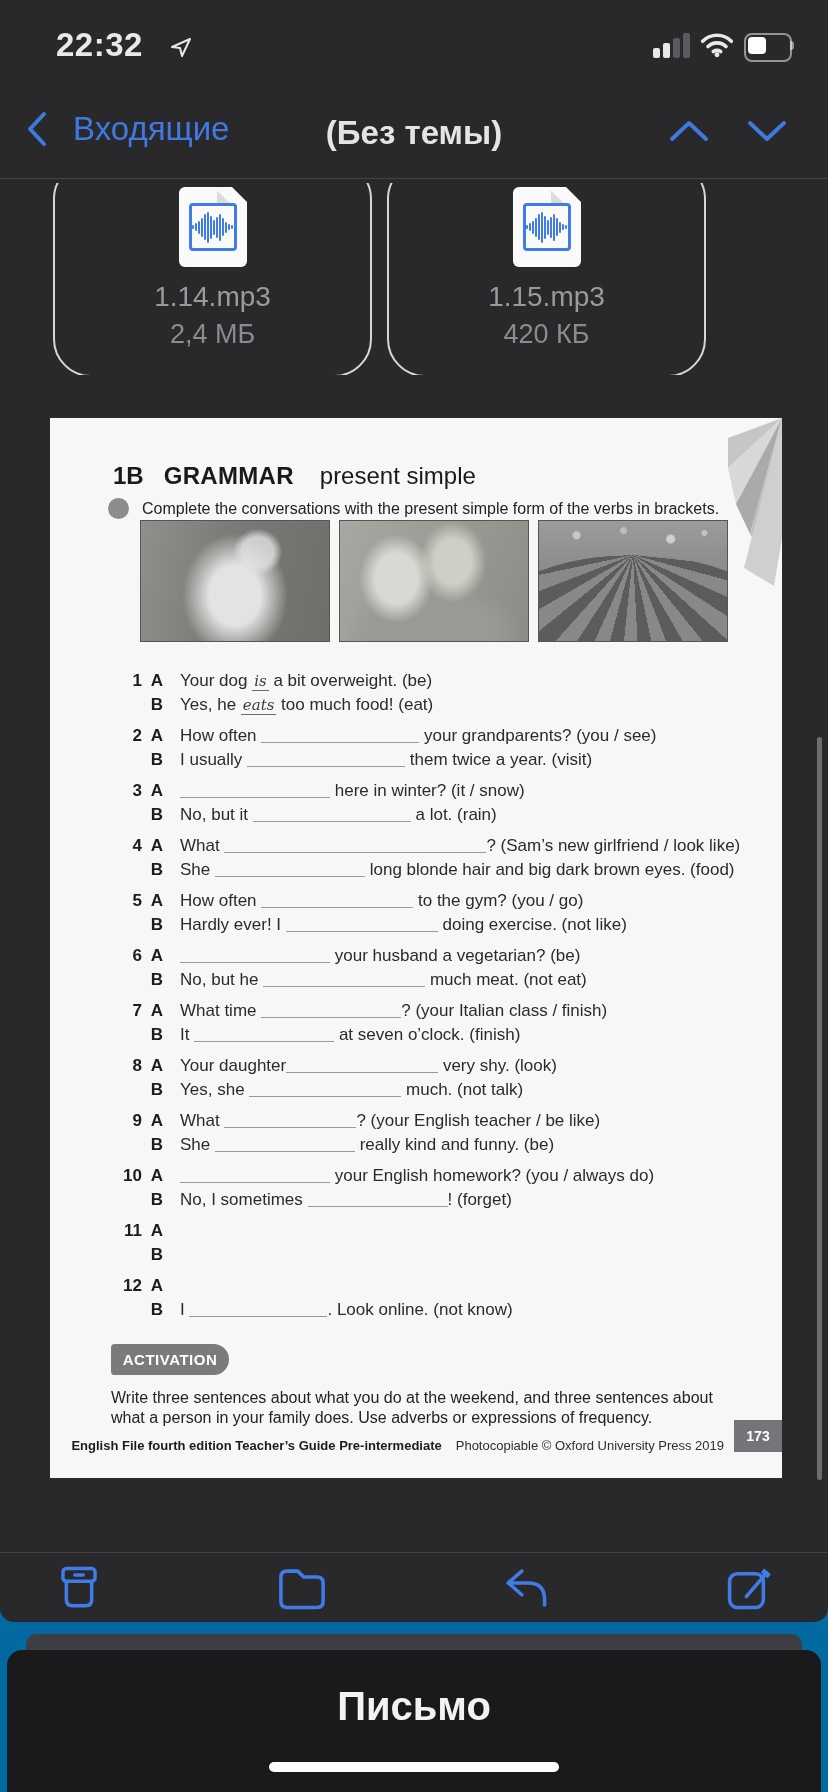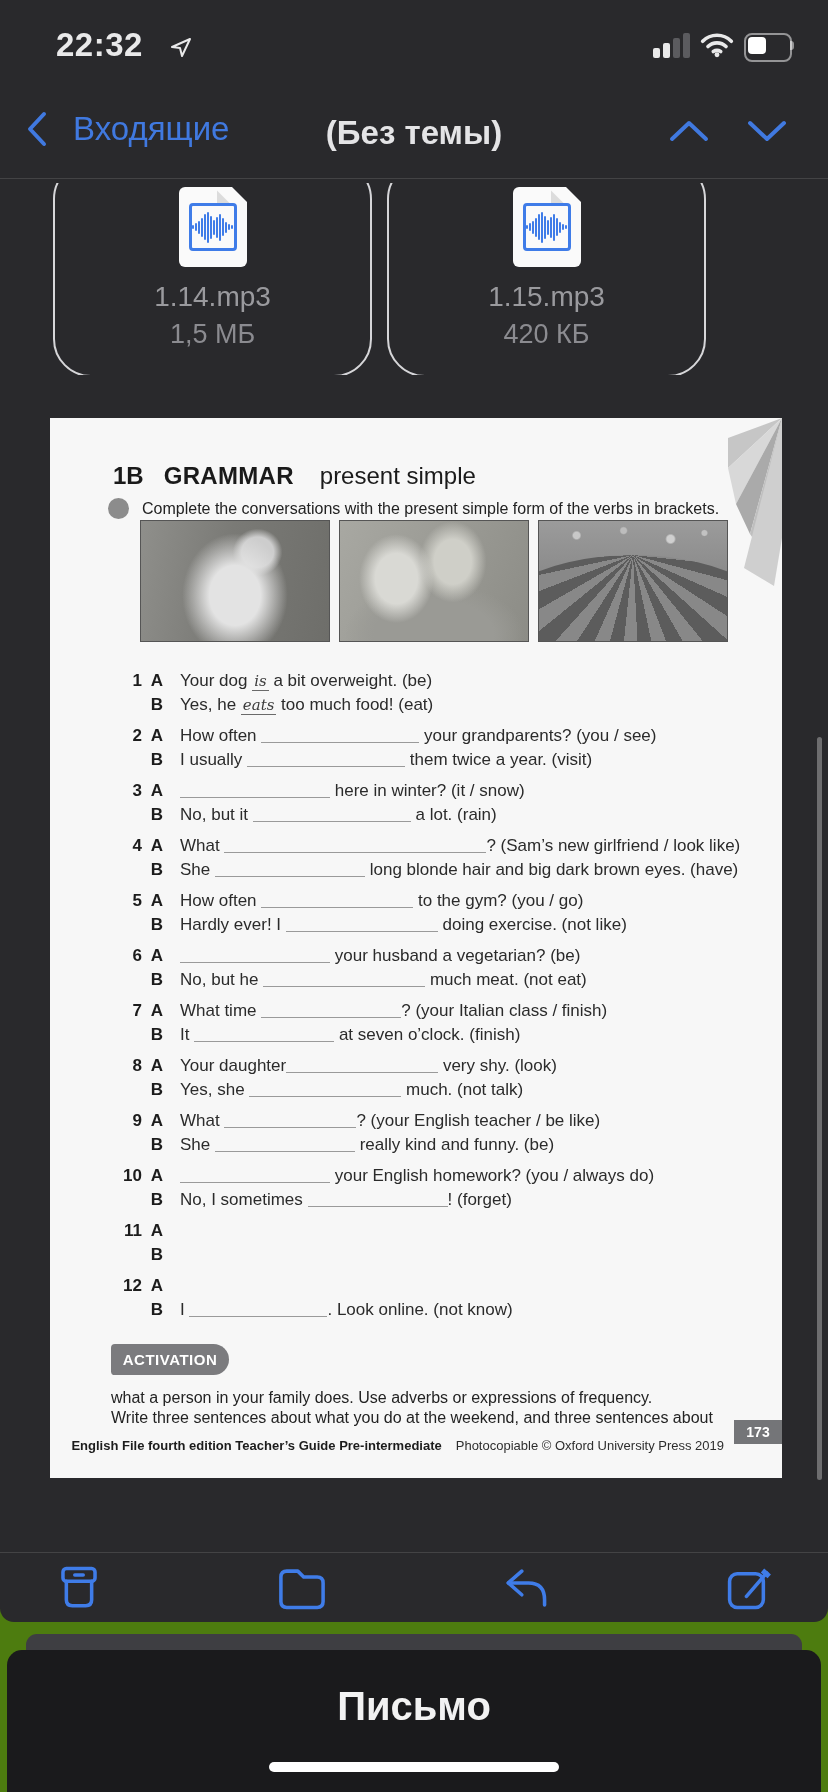--- a/index.html
+++ b/index.html
@@ -1,16 +1,16 @@
 <!DOCTYPE html>
 <html><head>
 <meta charset="utf-8">
 <style>
   html,body{margin:0;padding:0;background:#000;}
-  .screen{position:relative;width:828px;height:1792px;background:#4d7c0f;overflow:hidden;
+  .screen{position:relative;width:828px;height:1792px;background:#0369a1;overflow:hidden;
           font-family:"Liberation Sans",sans-serif;}
 
   
   .mail-card{position:absolute;left:0;top:0;width:828px;height:1622px;background:#29292c;
              border-radius:0 0 14px 14px;overflow:hidden;}
 
   
   .status-bar{position:absolute;top:0;left:0;right:0;height:92px;}
   .time{position:absolute;left:56px;top:26px;font-size:33px;font-weight:700;color:#e9e9ea;letter-spacing:.5px;}
   .loc{position:absolute;left:168px;top:34px;width:26px;height:26px;}
@@ -93,21 +93,21 @@
           border-bottom:1.5px solid #6a6a6a;padding:0 2px;}
 
   
   .activation-pill{position:absolute;left:61px;top:926px;width:118px;height:31px;background:#7b7b7e;
         border-radius:4px 16px 16px 4px;display:flex;align-items:center;justify-content:center;}
   .activation-pill span{color:#fff;font-weight:700;font-size:15px;letter-spacing:.5px;}
   .activation-text{position:absolute;left:61px;top:970px;width:620px;font-size:16px;line-height:20px;color:#232323;}
   .ws-footer{position:absolute;right:58px;top:1020px;font-size:13px;color:#1c1c1c;white-space:nowrap;margin-left:15px;}
   .ws-footer .bold{font-weight:700;}
   .ws-footer .reg{margin-left:14px;color:#2e2e2e;}
-  .page-badge{position:absolute;right:0;top:1002px;width:48px;height:24px;background:#747578;
+  .page-badge{position:absolute;right:0;top:1002px;width:48px;height:32px;background:#747578;
         display:flex;align-items:center;justify-content:center;color:#fff;font-weight:700;font-size:14px;}
 
   
   .toolbar{position:absolute;left:0;top:1552px;width:828px;height:70px;border-top:1px solid rgba(255,255,255,.12);
            display:flex;align-items:center;justify-content:space-between;padding:0 48px;box-sizing:border-box;}
   .tb-btn{width:62px;height:62px;display:flex;align-items:center;justify-content:center;}
 
   
   .sheet-behind{position:absolute;left:26px;right:26px;top:1634px;height:44px;background:#3e3e42;border-radius:11px 11px 0 0;}
   .sheet-front{position:absolute;left:7px;right:7px;top:1650px;bottom:0;background:#1a1a1c;border-radius:15px 15px 0 0;}
@@ -183,21 +183,21 @@
               <i style="height: 15px;"></i>
               <i style="height: 21px;"></i>
               <i style="height: 27px;"></i>
               <i style="height: 18px;"></i>
               <i style="height: 11px;"></i>
               <i style="height: 6px;"></i>
               <i style="height: 4px;"></i>
             </div>
         </div>
         <div class="attach-name">1.14.mp3</div>
-        <div class="attach-size">1,5 МБ</div>
+        <div class="attach-size">2,4 МБ</div>
       </div>
       <div class="attach-card c2">
         <div class="file-icon">
           <div class="fold"></div>
             <div class="fold-cut"></div>
           <div class="wave-box">
               <i style="height: 4px;"></i>
               <i style="height: 8px;"></i>
               <i style="height: 13px;"></i>
               <i style="height: 19px;"></i>
@@ -282,21 +282,21 @@
           </div>
           <div class="ex-item">
             <div class="ex-line">
               <span class="ex-num">4</span>
               <span class="ex-letter">A</span>
               <span class="ex-text"><span>What </span><span class="blank" style="width: 262px;"></span><span>? (Sam’s new girlfriend / look like)</span></span>
             </div>
             <div class="ex-line">
               <span class="ex-num"></span>
               <span class="ex-letter">B</span>
-              <span class="ex-text"><span>She </span><span class="blank" style="width: 150px;"></span><span> long blonde hair and big dark brown eyes. (have)</span></span>
+              <span class="ex-text"><span>She </span><span class="blank" style="width: 150px;"></span><span> long blonde hair and big dark brown eyes. (food)</span></span>
             </div>
           </div>
           <div class="ex-item">
             <div class="ex-line">
               <span class="ex-num">5</span>
               <span class="ex-letter">A</span>
               <span class="ex-text"><span>How often </span><span class="blank" style="width: 152px;"></span><span> to the gym? (you / go)</span></span>
             </div>
             <div class="ex-line">
               <span class="ex-num"></span>
@@ -384,22 +384,22 @@
               <span class="ex-letter">B</span>
               <span class="ex-text"><span>I </span><span class="blank" style="width: 138px;"></span><span>. Look online. (not know)</span></span>
             </div>
           </div>
         </div>
 
       <div class="activation-pill">
         <span>ACTIVATION</span>
       </div>
       <div class="activation-text">
+        <div>Write three sentences about what you do at the weekend, and three sentences about</div>
         <div>what a person in your family does. Use adverbs or expressions of frequency.</div>
-        <div>Write three sentences about what you do at the weekend, and three sentences about</div>
       </div>
 
       <div class="ws-footer">
         <span class="bold">English File fourth edition Teacher’s Guide Pre-intermediate</span><span class="reg">Photocopiable © Oxford University Press 2019</span>
       </div>
       <div class="page-badge">173</div>
     </div>
 
     <div class="scrollbar"></div>
 

